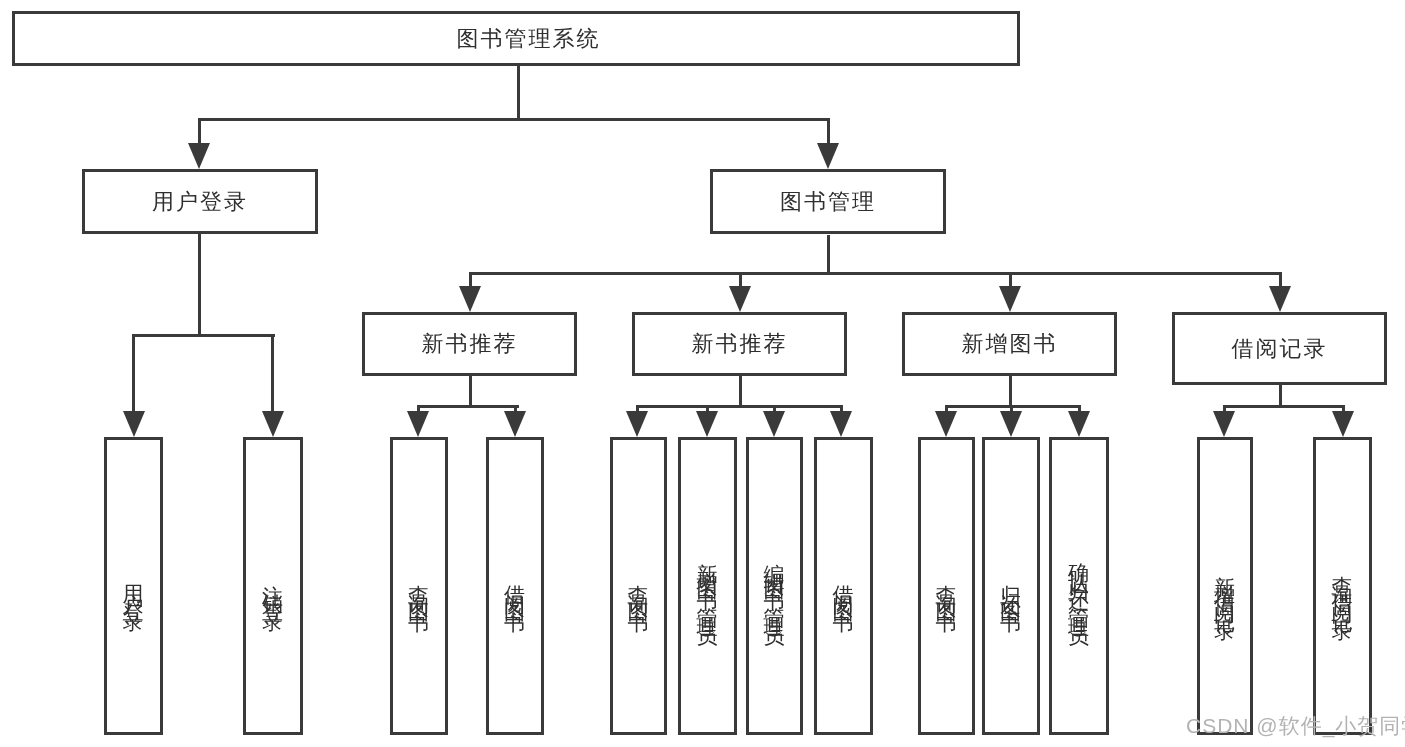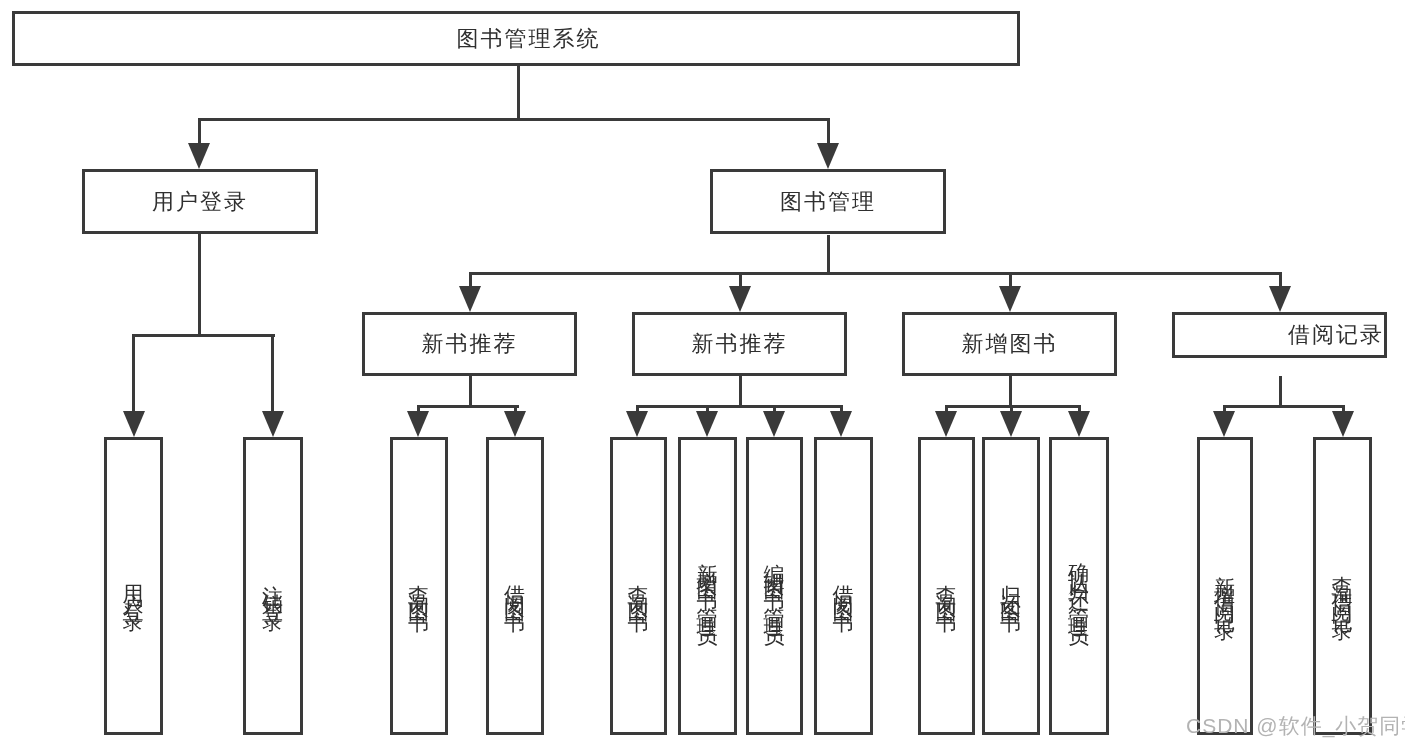--- a/index.html
+++ b/index.html
@@ -135,21 +135,21 @@
 
   <div class="box" style="left:362px; top:312px; width:215px; height:64px;">
     <span class="lbl">新书推荐</span>
   </div>
   <div class="box" style="left:632px; top:312px; width:215px; height:64px;">
     <span class="lbl">新书推荐</span>
   </div>
   <div class="box" style="left:902px; top:312px; width:215px; height:64px;">
     <span class="lbl">新增图书</span>
   </div>
-  <div class="box" style="left:1172px; top:312px; width:215px; height:46px;justify-content:flex-end;">
+  <div class="box" style="left:1172px; top:312px; width:215px; height:73px;">
     <span class="lbl">借阅记录</span>
   </div>
 
   <div class="vline" style="left:469px; top:376px; height:31px;"></div>
   <div class="vline" style="left:739px; top:376px; height:31px;"></div>
   <div class="vline" style="left:1009px; top:376px; height:31px;"></div>
   <div class="vline" style="left:1279px; top:376px; height:31px;"></div>
 
   <div class="hline" style="left:417px; top:405px; width:102px;"></div>
   <div class="hline" style="left:636px; top:405px; width:206px;"></div>

